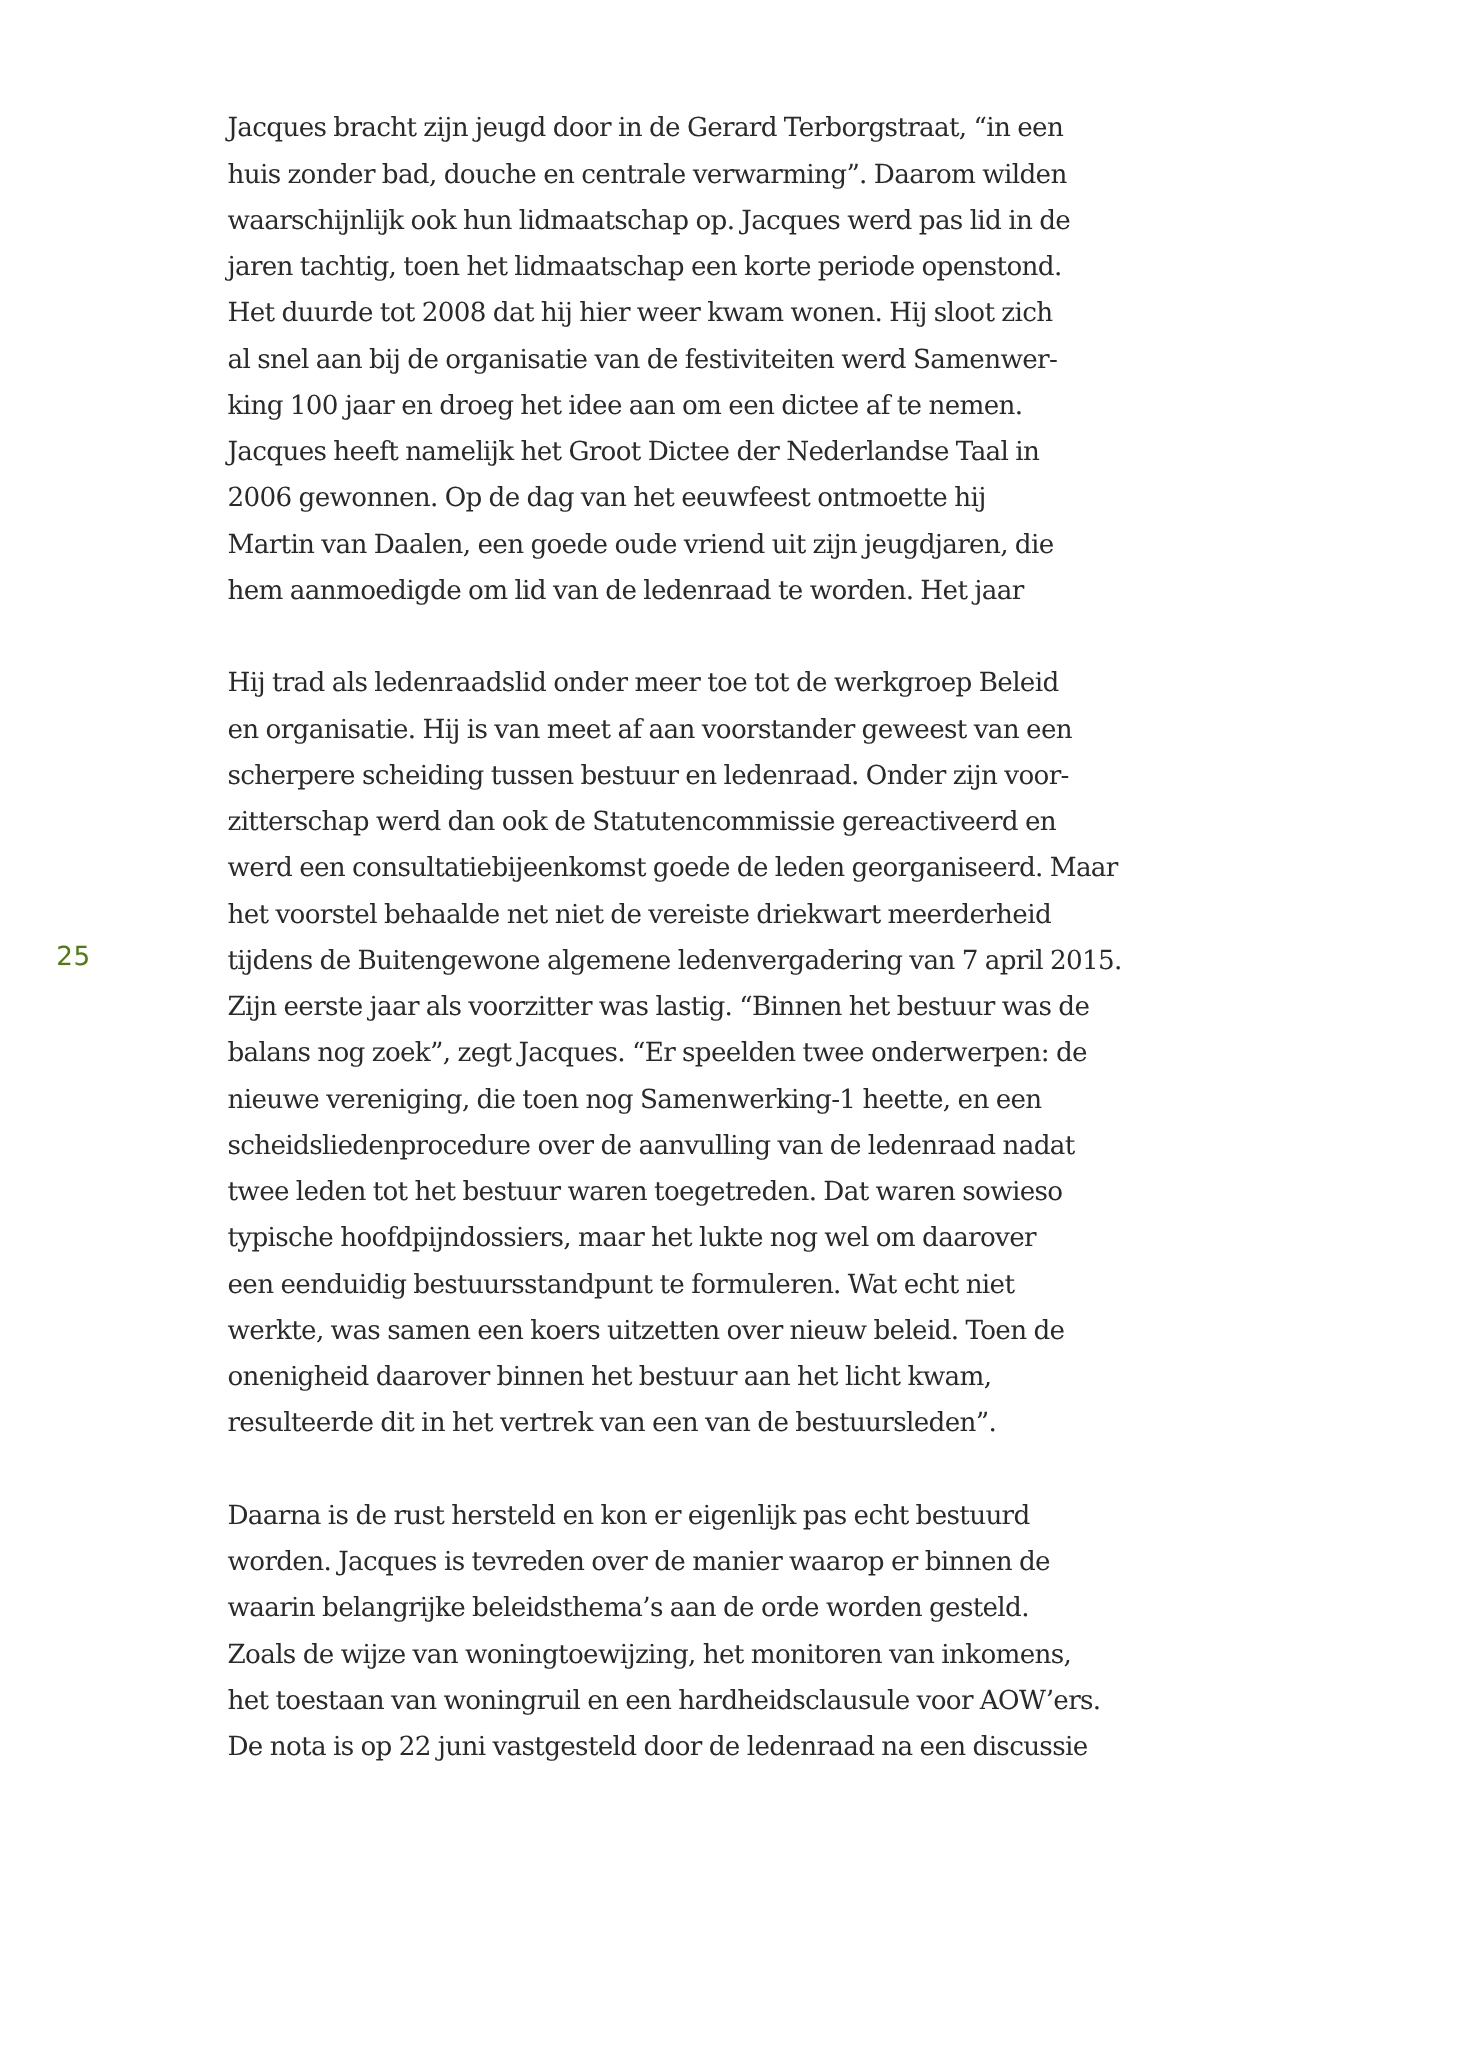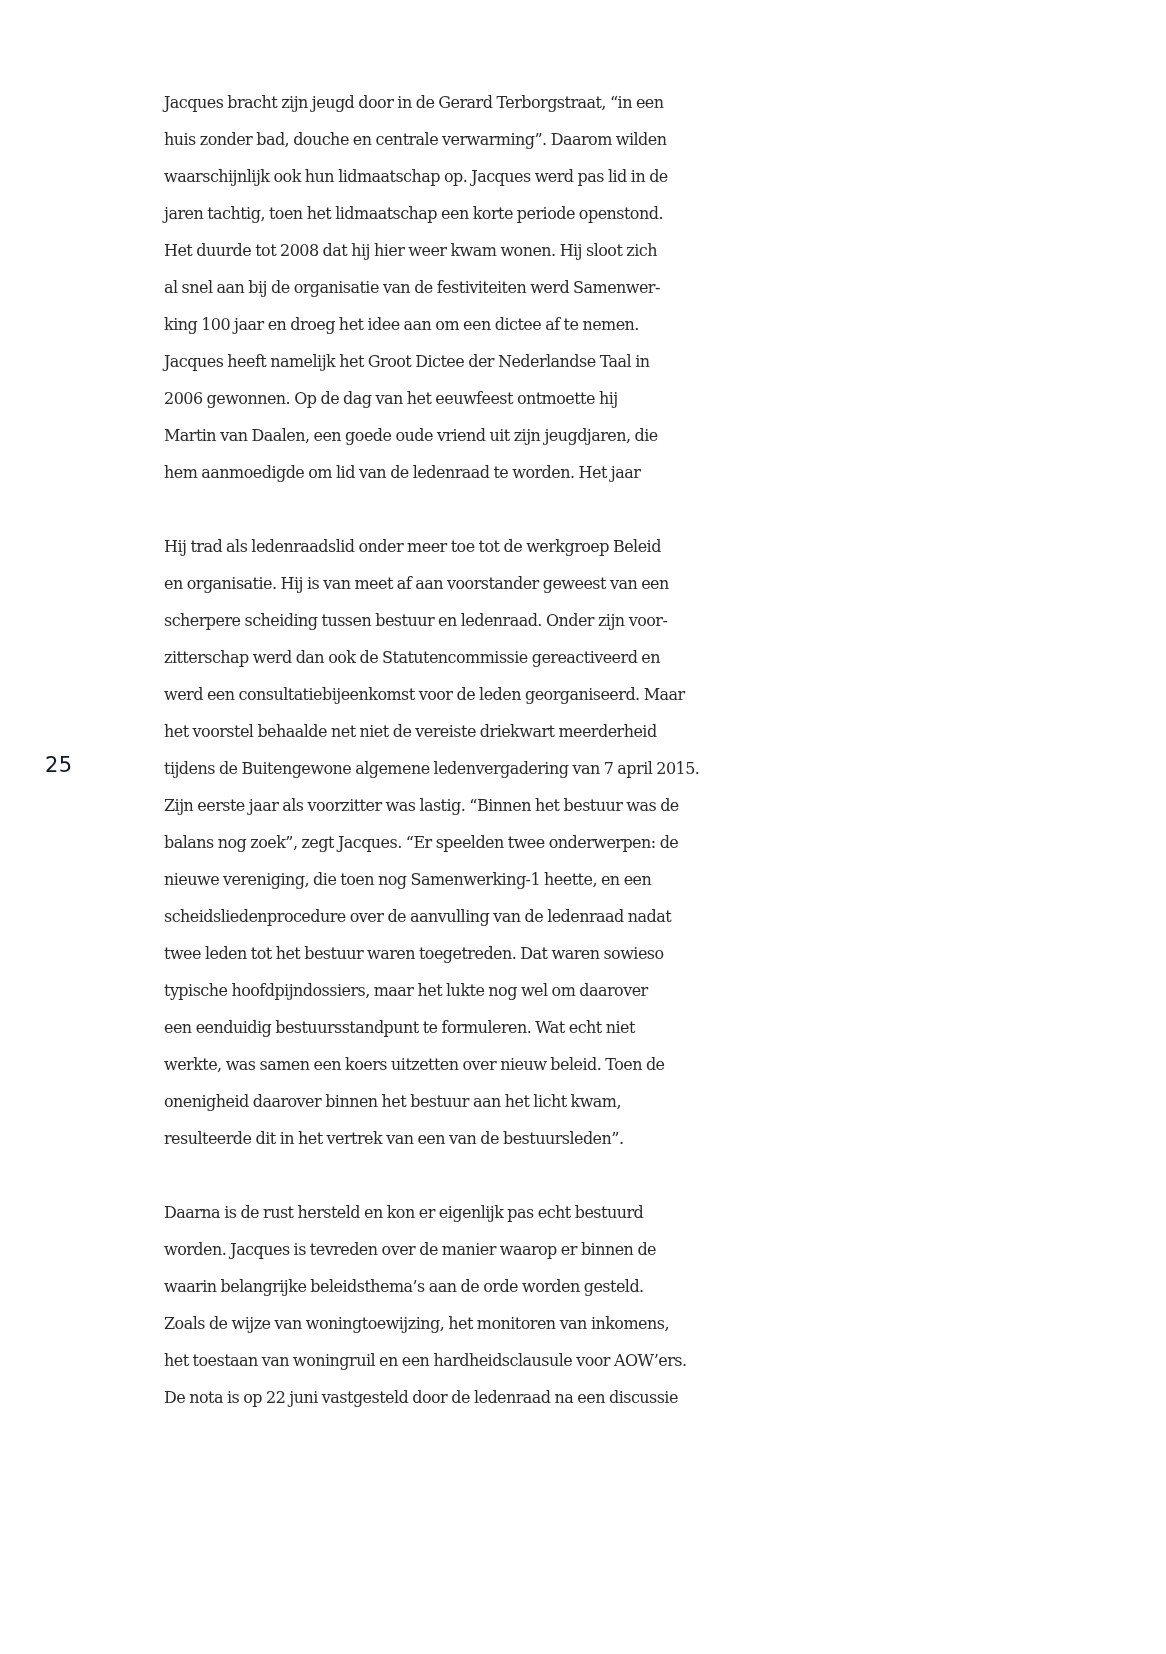--- a/index.html
+++ b/index.html
@@ -18,63 +18,63 @@
       left: 45px;
       top: 755px;
       font-family: "DejaVu Sans", sans-serif;
       font-size: 21px;
       color: #d13a2c;
       line-height: 1;
       letter-spacing: 0.5px;
     }
     .body-text {
       position: absolute;
-      left: 164px;
+      left: 182px;
       top: 84px;
       width: 880px;
       font-family: "DejaVu Serif", serif;
-      font-size: 16px;
+      font-size: 21px;
       line-height: 37px;
       color: #2a2a2a;
     }
     .paragraph {
       margin: 0 0 37px 0;
     }
     .line {
       display: block;
       white-space: nowrap;
       letter-spacing: -0.55px;
       word-spacing: -0.5px;
     }
   </style>
 </head>
 <body>
 
-<div class="page-number" style="color: #0f172a;">25</div>
+<div class="page-number" style="color: #4d7c0f;">25</div>
 
 <div class="body-text" style="color: rgb(42, 42, 42);">
   <p class="paragraph">
     <span class="line">Jacques bracht zijn jeugd door in de Gerard Terborgstraat, “in een</span>
     <span class="line">huis zonder bad, douche en centrale verwarming”. Daarom wilden</span>
     <span class="line">waarschijnlijk ook hun lidmaatschap op. Jacques werd pas lid in de</span>
     <span class="line">jaren tachtig, toen het lidmaatschap een korte periode openstond.</span>
     <span class="line">Het duurde tot 2008 dat hij hier weer kwam wonen. Hij sloot zich</span>
     <span class="line">al snel aan bij de organisatie van de festiviteiten werd Samenwer-</span>
     <span class="line">king 100 jaar en droeg het idee aan om een dictee af te nemen.</span>
     <span class="line">Jacques heeft namelijk het Groot Dictee der Nederlandse Taal in</span>
     <span class="line">2006 gewonnen. Op de dag van het eeuwfeest ontmoette hij</span>
     <span class="line">Martin van Daalen, een goede oude vriend uit zijn jeugdjaren, die</span>
     <span class="line">hem aanmoedigde om lid van de ledenraad te worden. Het jaar</span>
   </p>
   <p class="paragraph">
     <span class="line">Hij trad als ledenraadslid onder meer toe tot de werkgroep Beleid</span>
     <span class="line">en organisatie. Hij is van meet af aan voorstander geweest van een</span>
     <span class="line">scherpere scheiding tussen bestuur en ledenraad. Onder zijn voor-</span>
     <span class="line">zitterschap werd dan ook de Statutencommissie gereactiveerd en</span>
-    <span class="line">werd een consultatiebijeenkomst voor de leden georganiseerd. Maar</span>
+    <span class="line">werd een consultatiebijeenkomst goede de leden georganiseerd. Maar</span>
     <span class="line">het voorstel behaalde net niet de vereiste driekwart meerderheid</span>
     <span class="line">tijdens de Buitengewone algemene ledenvergadering van 7 april 2015.</span>
     <span class="line">Zijn eerste jaar als voorzitter was lastig. “Binnen het bestuur was de</span>
     <span class="line">balans nog zoek”, zegt Jacques. “Er speelden twee onderwerpen: de</span>
     <span class="line">nieuwe vereniging, die toen nog Samenwerking-1 heette, en een</span>
     <span class="line">scheidsliedenprocedure over de aanvulling van de ledenraad nadat</span>
     <span class="line">twee leden tot het bestuur waren toegetreden. Dat waren sowieso</span>
     <span class="line">typische hoofdpijndossiers, maar het lukte nog wel om daarover</span>
     <span class="line">een eenduidig bestuursstandpunt te formuleren. Wat echt niet</span>
     <span class="line">werkte, was samen een koers uitzetten over nieuw beleid. Toen de</span>

